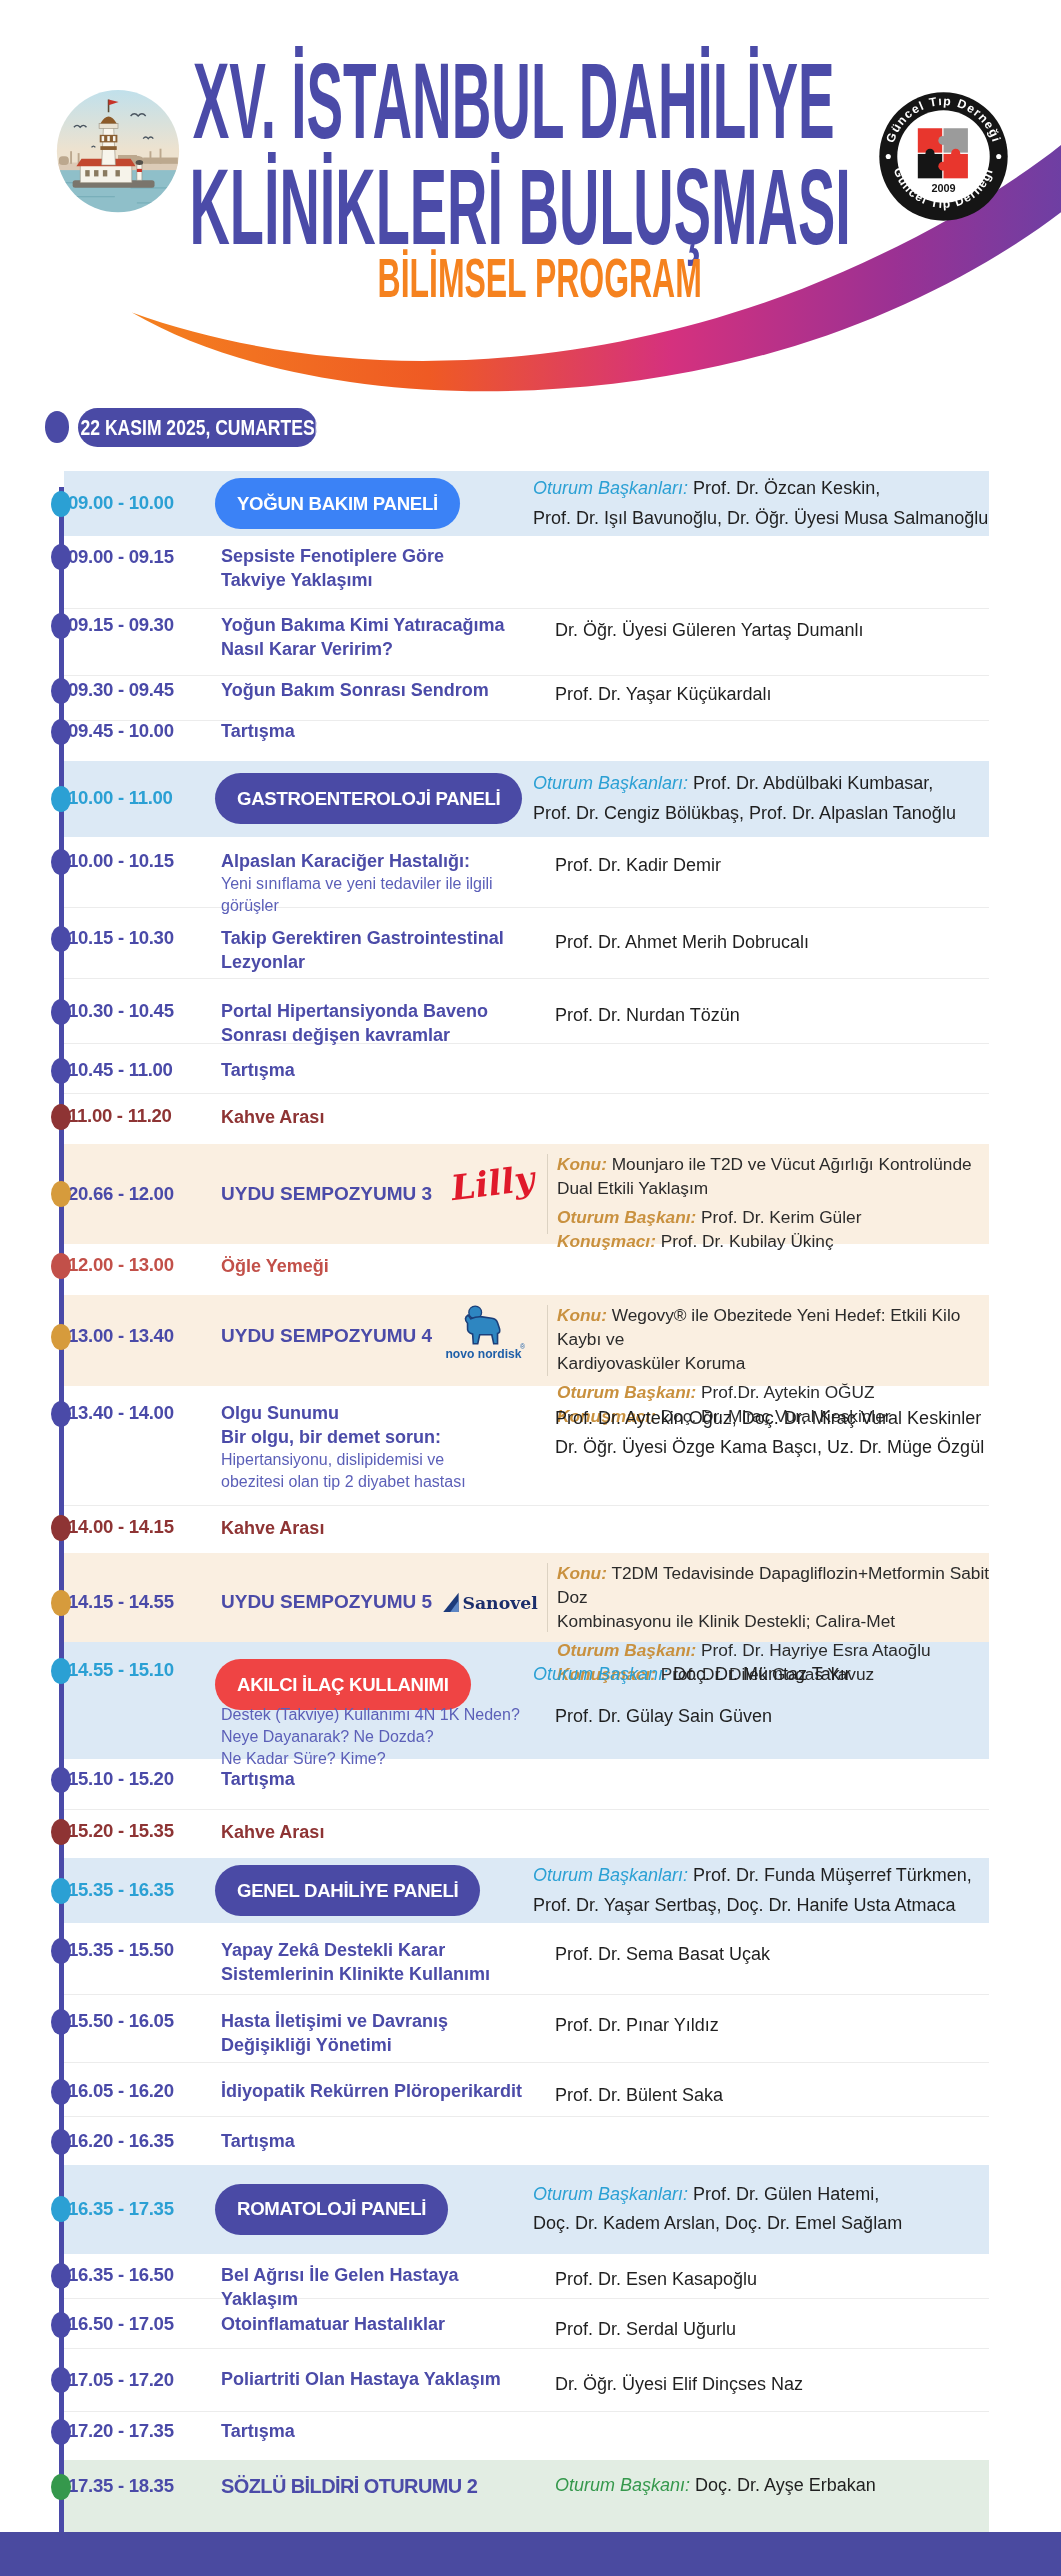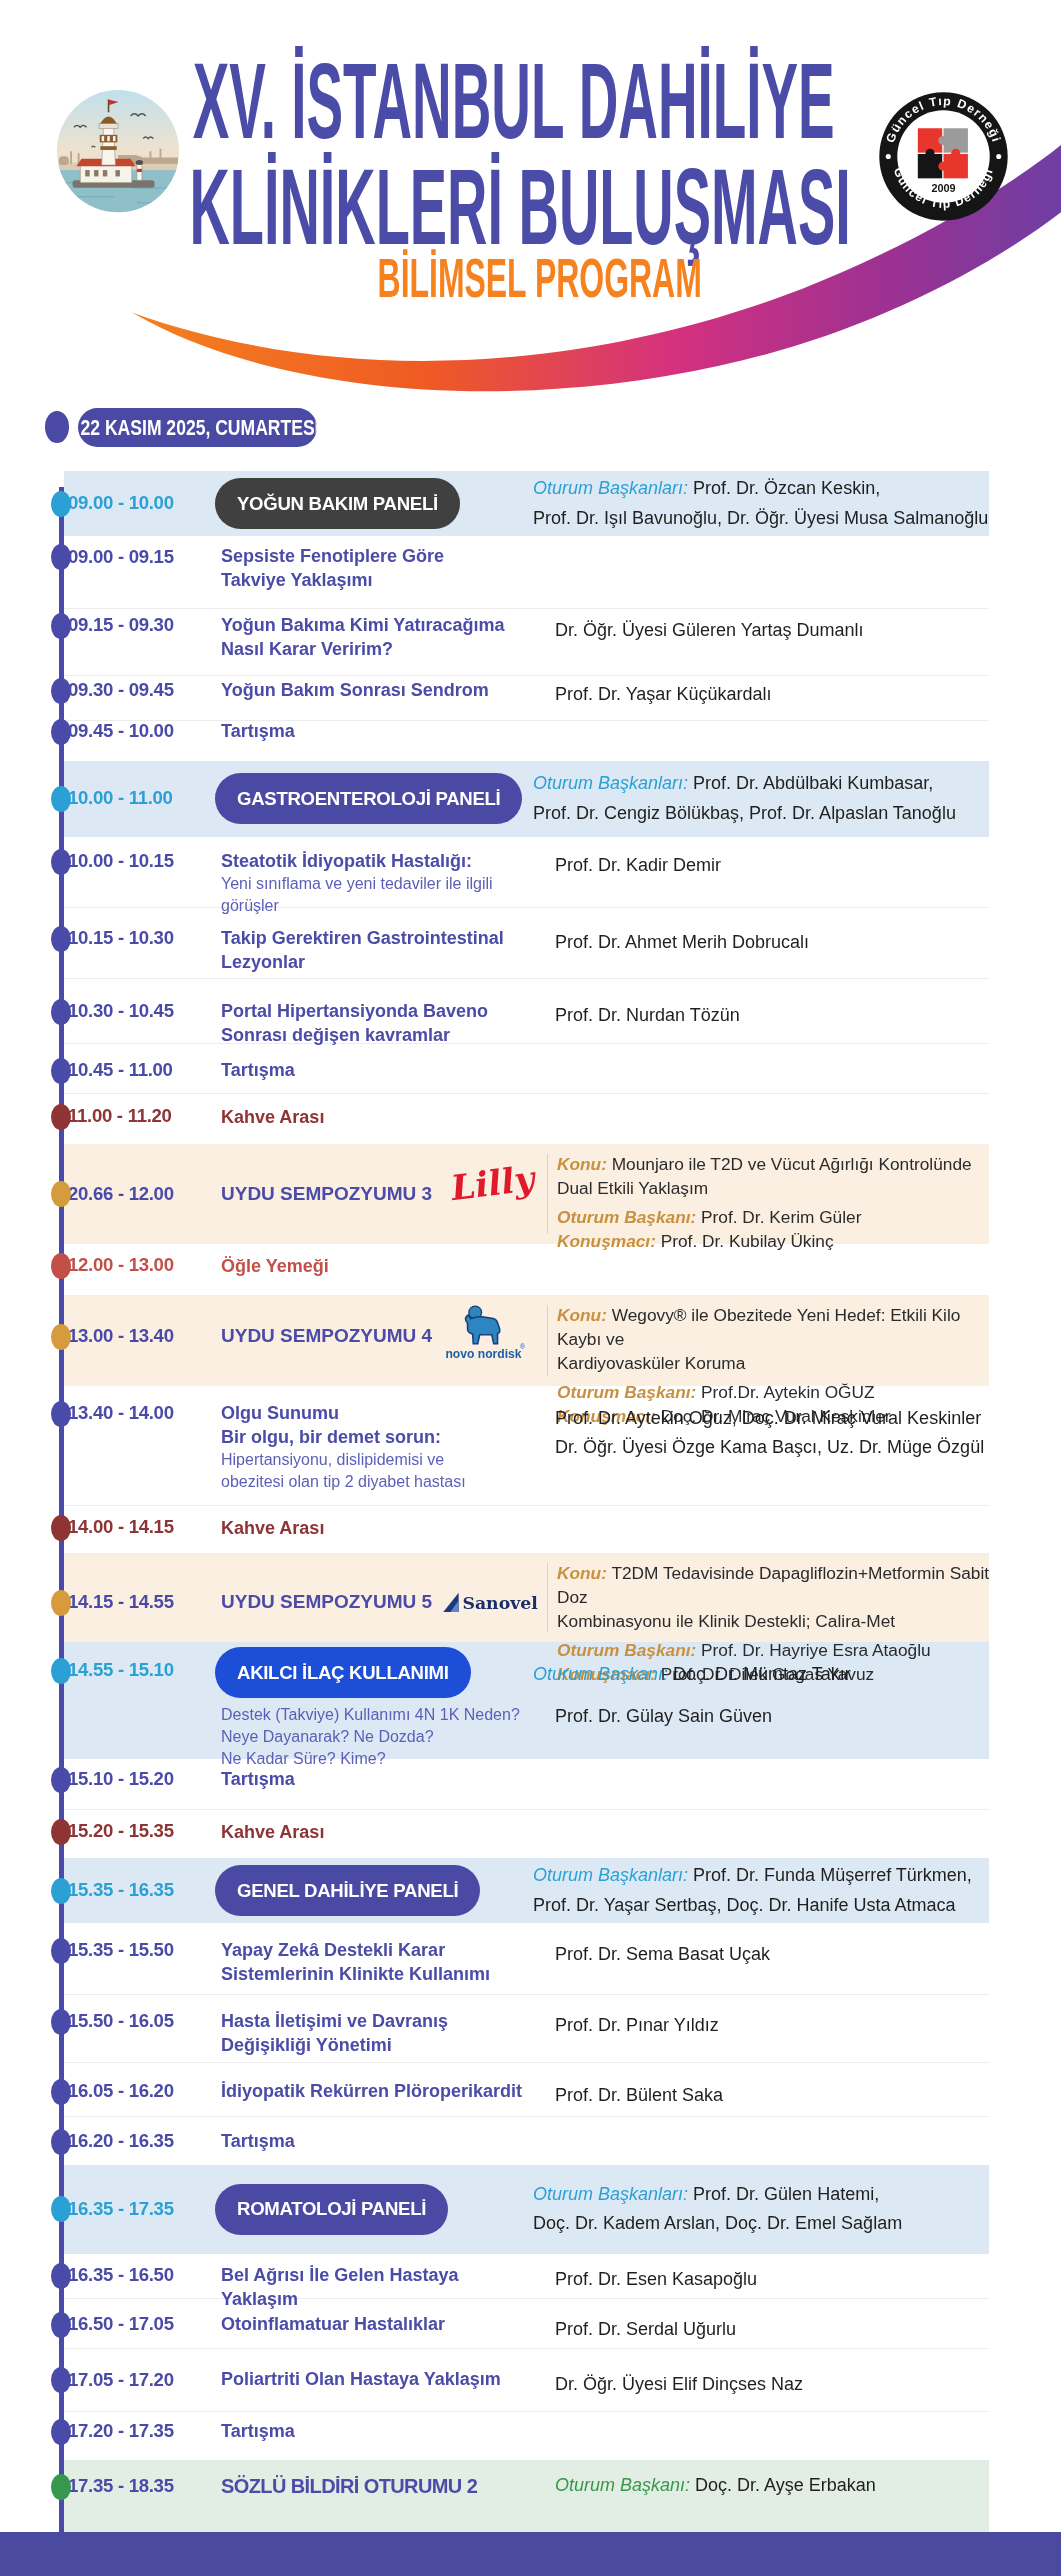--- a/index.html
+++ b/index.html
@@ -163,21 +163,21 @@
     <span>22 KASIM 2025, CUMARTESİ</span>
   </div>
 </div>
 
 <div id="tline" style="background: rgb(74, 74, 168);"></div>
 <div id="rows">
       <div class="row" style="top: 471px; height: 65px;">
         <div class="rowbg" style="background: rgb(220, 233, 245);"></div>
         <div class="bullet" style="background: rgb(43, 160, 212); top: 20px;"></div>
         <div class="time" style="top: 21px; color: rgb(43, 160, 212);">09.00 - 10.00</div>
-        <div class="pill" style="background: #404040; top: 7px;">YOĞUN BAKIM PANELİ</div>
+        <div class="pill" style="background: #3b82f6; top: 7px;">YOĞUN BAKIM PANELİ</div>
         <div class="chairs" style="top: 3.2px;">
           <div><span class="lbl-cyan" style="color: rgb(43, 160, 212);">Oturum Başkanları:</span> <span>Prof. Dr. Özcan Keskin,</span></div>
           <div>Prof. Dr. Işıl Bavunoğlu, Dr. Öğr. Üyesi Musa Salmanoğlu</div>
         </div>
       </div>
       <div class="row" style="top: 536px; height: 72px;">
         <div class="bullet" style="background: rgb(74, 74, 168); top: 8.3px;"></div>
         <div class="time" style="top: 9.6px; color: rgb(74, 74, 168);">09.00 - 09.15</div>
         <div class="tcol" style="top: 8.3px; color: rgb(75, 75, 168);">
           <div class="titleLine">Sepsiste Fenotiplere Göre</div>
@@ -222,21 +222,21 @@
         <div class="pill" style="background: rgb(74, 74, 165); top: 12.2px;">GASTROENTEROLOJİ PANELİ</div>
         <div class="chairs" style="top: 8.3px;">
           <div><span class="lbl-cyan" style="color: rgb(43, 160, 212);">Oturum Başkanları:</span> <span>Prof. Dr. Abdülbaki Kumbasar,</span></div>
           <div>Prof. Dr. Cengiz Bölükbaş, Prof. Dr. Alpaslan Tanoğlu</div>
         </div>
       </div>
       <div class="row" style="top: 836px; height: 71px;">
         <div class="bullet" style="background: rgb(74, 74, 168); top: 13px;"></div>
         <div class="time" style="top: 14px; color: rgb(74, 74, 168);">10.00 - 10.15</div>
         <div class="tcol" style="top: 13px; color: rgb(75, 75, 168);">
-          <div class="titleLine">Steatotik İdiyopatik Hastalığı:</div>
+          <div class="titleLine">Alpaslan Karaciğer Hastalığı:</div>
           <div class="titleLight" style="color: rgb(91, 95, 184);">Yeni sınıflama ve yeni tedaviler ile ilgili görüşler</div>
         </div>
         <div class="scol" style="top: 15.4px; line-height: 29.5px;">
           <div>Prof. Dr. Kadir Demir</div>
         </div>
       </div>
       <div class="row" style="top: 907px; height: 71px;">
         <div class="rowbg sep" style="bottom: auto; height: 0px;"></div>
         <div class="bullet" style="background: rgb(74, 74, 168); top: 18.6px;"></div>
         <div class="time" style="top: 20px; color: rgb(74, 74, 168);">10.15 - 10.30</div>
@@ -349,21 +349,21 @@
           <div class="ln"><span class="satLbl" style="color: rgb(201, 145, 63);">Konu:</span> <span>T2DM Tedavisinde Dapagliflozin+Metformin Sabit Doz</span></div>
           <div class="ln">Kombinasyonu ile Klinik Destekli; Calira-Met</div>
           <div class="ln" style="margin-top: 5.1px;"><span class="satLbl" style="color: rgb(201, 145, 63);">Oturum Başkanı:</span> <span>Prof. Dr. Hayriye Esra Ataoğlu</span></div>
           <div class="ln"><span class="satLbl" style="color: rgb(201, 145, 63);">Konuşmacı:</span> <span>Prof. Dr. Dilek Gogas Yavuz</span></div>
         </div>
       </div>
       <div class="row" style="top: 1642px; height: 117px;">
         <div class="rowbg" style="background: rgb(220, 233, 245);"></div>
         <div class="bullet" style="background: rgb(43, 160, 212); top: 16px;"></div>
         <div class="time" style="top: 17.3px; color: rgb(43, 160, 212);">14.55 - 15.10</div>
-        <div class="pill" style="background: #1d4ed8; top: 5px;">AKILCI İLAÇ KULLANIMI</div>
+        <div class="pill" style="background: #ef4444; top: 17px;">AKILCI İLAÇ KULLANIMI</div>
         <div class="chairs" style="top: 18px;"><span class="lbl-cyan" style="color: rgb(43, 160, 212);">Oturum Başkanı:</span> <span>Doç. Dr. Mümtaz Takır</span></div>
         <div class="tcol" style="top: 62px; color: rgb(91, 95, 184);">
           <div class="titleLight">Destek (Takviye) Kullanımı 4N 1K Neden?</div>
           <div class="titleLight">Neye Dayanarak? Ne Dozda?</div>
           <div class="titleLight">Ne Kadar Süre? Kime?</div>
         </div>
         <div class="scol" style="top: 64px;">
           <div>Prof. Dr. Gülay Sain Güven</div>
         </div>
       </div>

